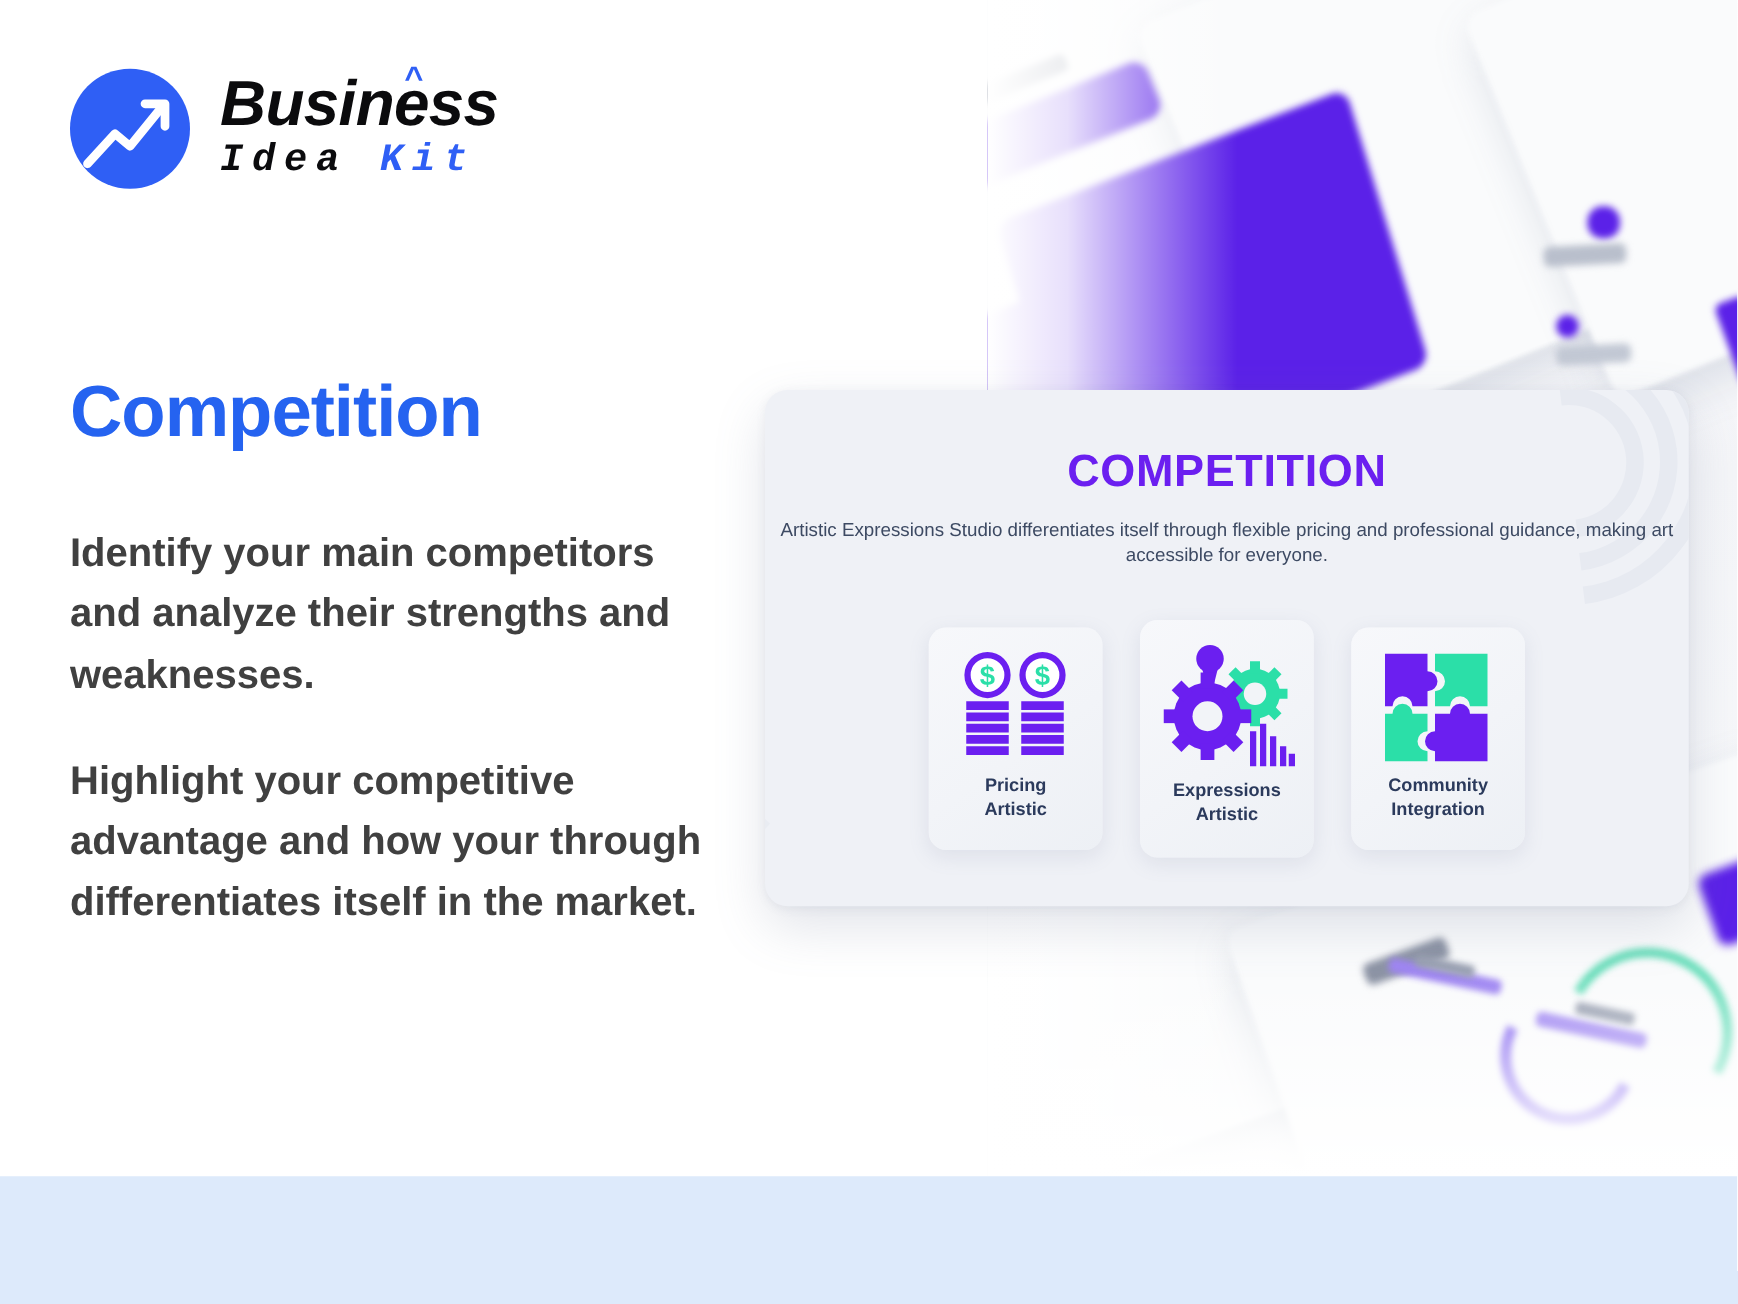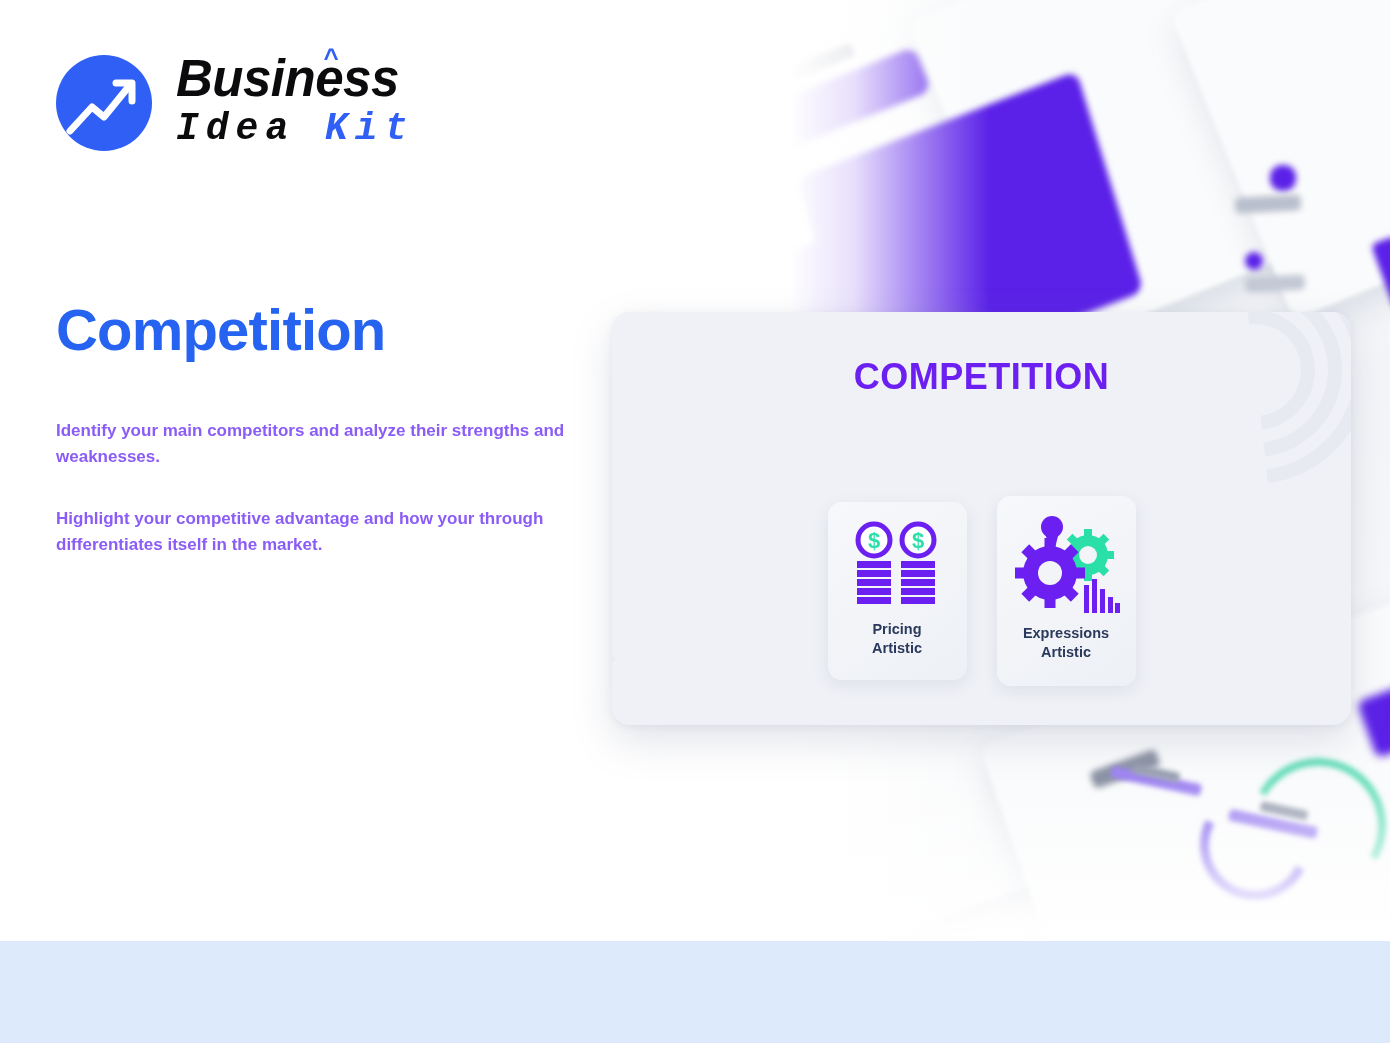--- a/index.html
+++ b/index.html
@@ -88,32 +88,32 @@
   .logo-mark svg { position:absolute; left:0; top:0; }
   .logo-text { margin-left:24px;font-style:italic; }
   .logo-line1 {
     font-size:51px; font-weight:700; color:#0b0b0d; line-height:.95;
     letter-spacing:-0.5px; position:relative; font-family:"Liberation Sans", sans-serif;
   }
   .logo-caret {
     position:absolute; left:147px; top:-9px; font-size:26px; color:#2f5ff5; font-weight:700;
   }
   .logo-line2 {
-    font-size:38px; font-weight:700; color:#0b0b0d; line-height:1.15;
+    font-size:31px; font-weight:700; color:#0b0b0d; line-height:1.15;
     letter-spacing:7px; font-family:"Liberation Mono", monospace; margin-top:4px;
   }
   .logo-line2 .kit { color:#2f5ff5; }
 
   .headline {
     position:absolute; left:56px; top:296px;
     font-size:58px; font-weight:700; color:#2563f0; letter-spacing:-0.8px;
   }
   .body-copy {
     position:absolute; left:56px; top:418px; width:520px;
-    font-size:17px; font-weight:700; color:#8b5cf6; line-height:1.51;
+    font-size:32px; font-weight:700; color:#404040; line-height:1.51;
   }
   .body-copy p + p { margin-top:37px; }
 
   
   .card {
     position:absolute; left:612px; top:312px; width:739px; height:413px;
     background:#eff1f6; border-radius:18px;
     box-shadow: 0 16px 42px rgba(110,120,150,.20), 0 2px 8px rgba(110,120,150,.10);
     overflow:hidden;
   }
@@ -242,20 +242,21 @@
       <div class="ca1"></div>
         <div class="ca2"></div>
         <div class="ca3"></div>
     </div>
     <div class="card-arcs2">
       <div class="cb1"></div>
         <div class="cb2"></div>
     </div>
 
     <div class="card-title">COMPETITION</div>
+    <div class="card-sub">Artistic Expressions Studio differentiates itself through flexible pricing and professional guidance, making art accessible for everyone.</div>
 
     <div class="tiles">
 
       <div class="tile">
         <div class="tile-icon">
           <svg width="100" height="100" viewBox="0 0 100 100">
 
             <circle cx="27" cy="24" r="16" fill="#ffffff" stroke="#6b1ff0" stroke-width="5"></circle>
             <text x="27" y="32" font-family="Liberation Sans, sans-serif" font-size="22" font-weight="700" fill="#2bdfa8" text-anchor="middle">$</text>
 
@@ -327,19 +328,37 @@
               <rect x="103" y="92" width="5" height="10"></rect>
             </g>
           </svg>
         </div>
         <div class="tile-label">
           <span>Expressions</span><br>
           <span>Artistic</span>
         </div>
       </div>
 
+      <div class="tile">
+        <div class="tile-icon">
+          <svg width="98" height="98" viewBox="0 0 98 98">
+
+            <path d="M6 6 H40 V20 a8 8 0 0 1 0 16 V48 H28 a8 8 0 0 0 -16 0 H6 Z" fill="#6b1ff0"></path>
+
+            <path d="M46 6 H88 V48 H74 a8 8 0 0 0 -16 0 H46 V36 a8 8 0 0 0 0 -16 Z" fill="#2bdfa8"></path>
+
+            <path d="M6 54 H12 a8 8 0 0 1 16 0 H40 V68 a8 8 0 0 0 0 16 V92 H6 Z" fill="#2bdfa8"></path>
+
+            <path d="M46 54 H58 a8 8 0 0 1 16 0 H88 V92 H46 V84 a8 8 0 0 1 0 -16 Z" fill="#6b1ff0"></path>
+          </svg>
+        </div>
+        <div class="tile-label">
+          <span>Community</span><br>
+          <span>Integration</span>
+        </div>
+      </div>
 
     </div>
   </div>
 
   <div class="bottom-band"></div>
 
 </div>
 
 </body></html>

